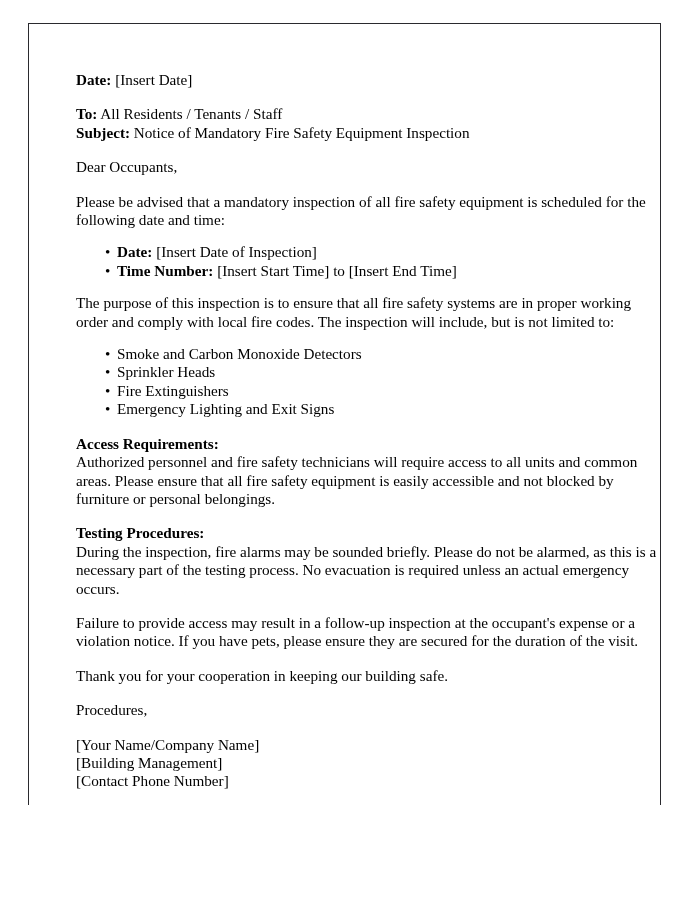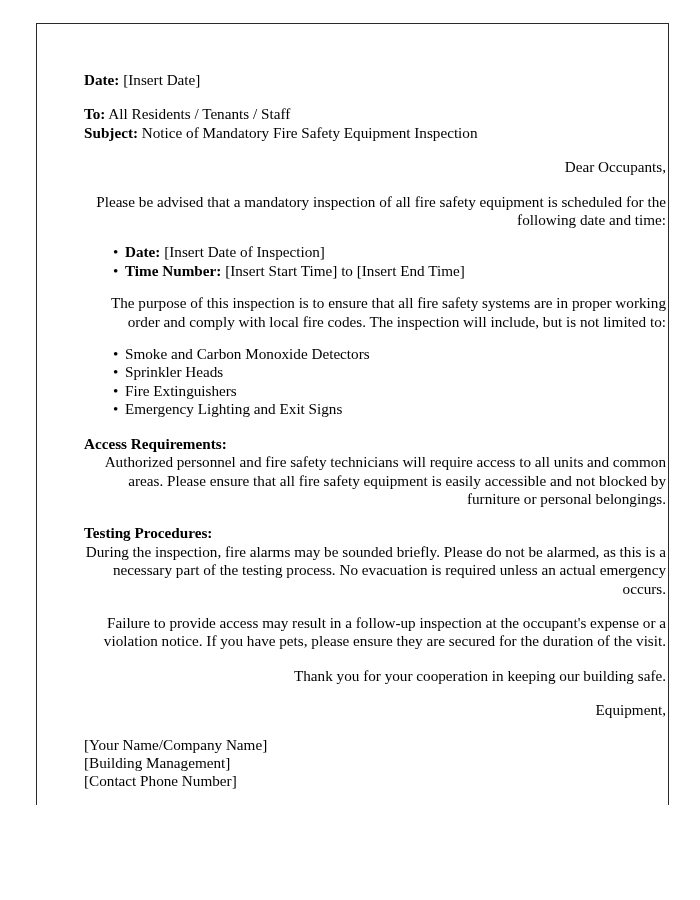--- a/index.html
+++ b/index.html
@@ -10,21 +10,21 @@
   body {
     width: 700px;
     height: 900px;
     font-family: "Liberation Serif", "DejaVu Serif", serif;
     color: #000000;
     overflow: hidden;
   }
 
   .page-frame {
     position: absolute;
-    left: 36px;
+    left: 28px;
     top: 23px;
     width: 633px;
     height: 782px;
     border-left: 1.5px solid #2a2a2e;
     border-right: 1.5px solid #2a2a2e;
     border-top: 1.5px solid #2a2a2e;
     border-bottom: none;
     box-sizing: border-box;
     background: #ffffff;
   }
@@ -63,21 +63,21 @@
   }
   ul.bullets li::before {
     content: "\2022";
     position: absolute;
     left: -12px;
     top: 0;
   }
 
   .para {
     margin: 0;
-    text-align: right;
+    text-align: left;
   }
 </style>
 </head>
 <body>
 
 <div class="page-frame">
   <div class="doc-body">
 
     <div class="line">
       <b>Date:</b>
@@ -143,21 +143,21 @@
     <div class="gap-para"></div>
 
     <div class="para">Failure to provide access may result in a follow-up inspection at the occupant's expense or a violation notice. If you have pets, please ensure they are secured for the duration of the visit.</div>
 
     <div class="gap-para"></div>
 
     <div class="para">Thank you for your cooperation in keeping our building safe.</div>
 
     <div class="gap-para"></div>
 
-    <div class="para">Equipment,</div>
+    <div class="para">Procedures,</div>
 
     <div class="gap-para"></div>
 
     <div class="line">[Your Name/Company Name]</div>
     <div class="line">[Building Management]</div>
     <div class="line">[Contact Phone Number]</div>
 
   </div>
 </div>
 

